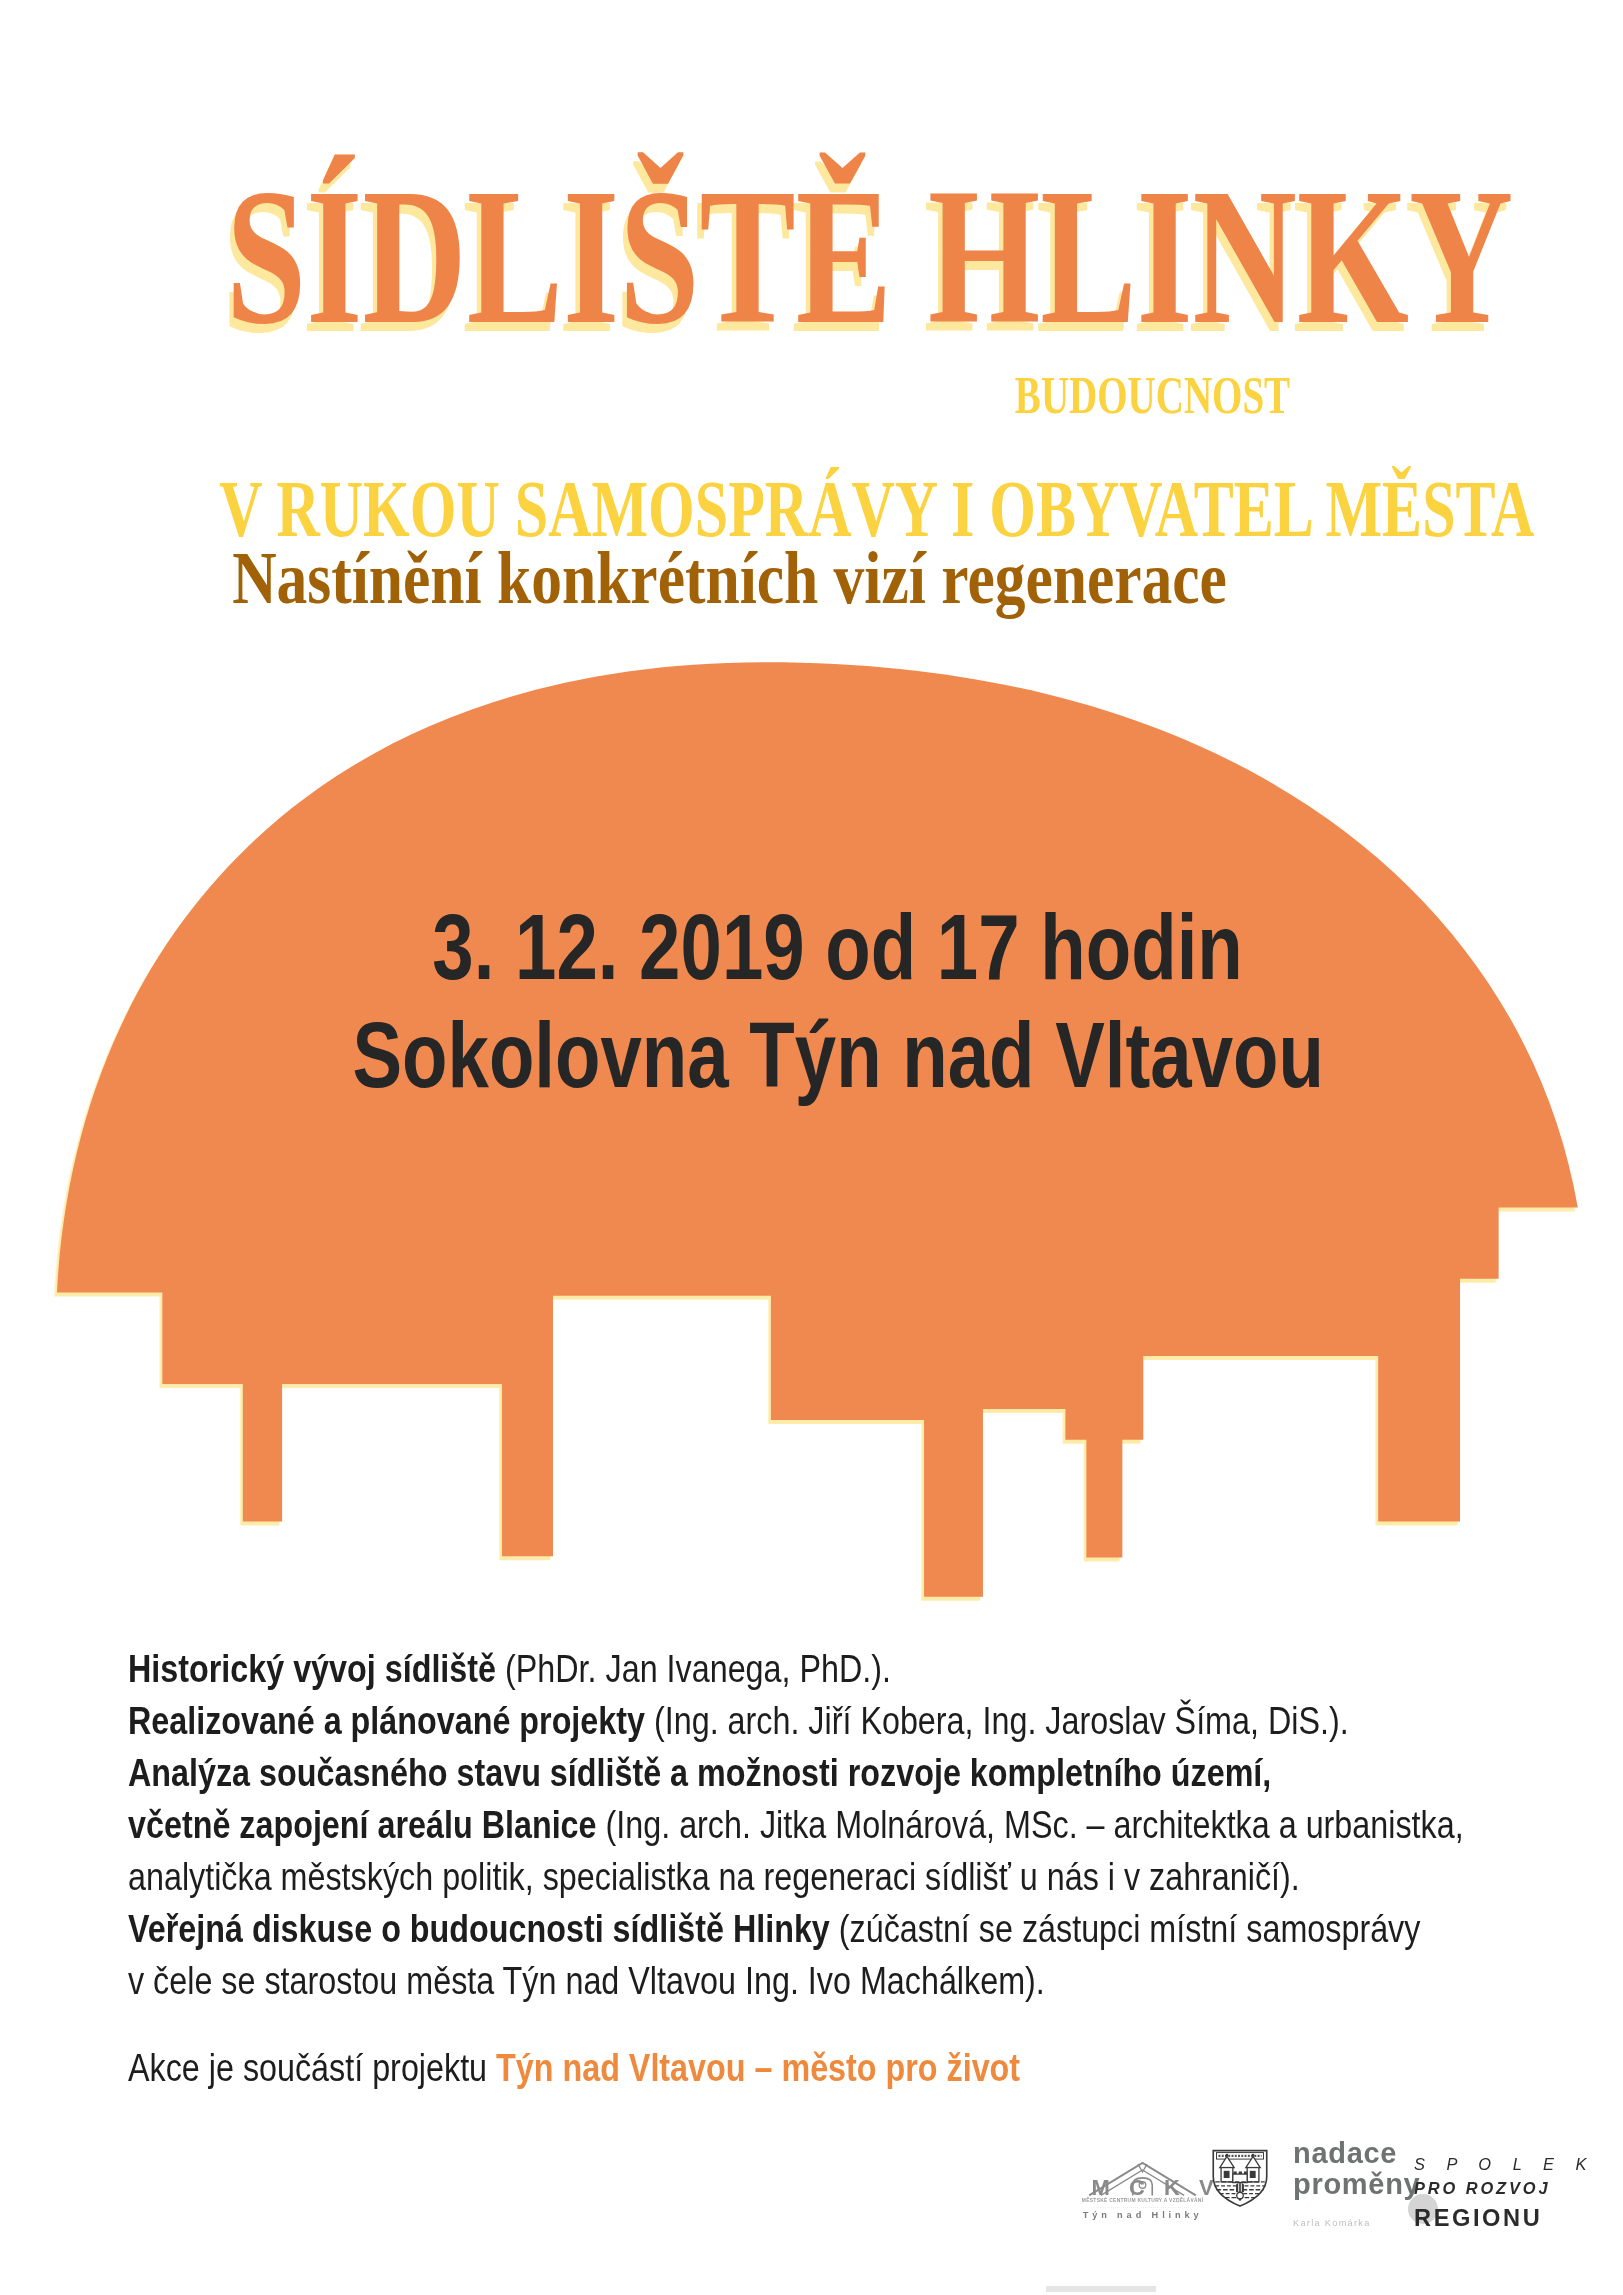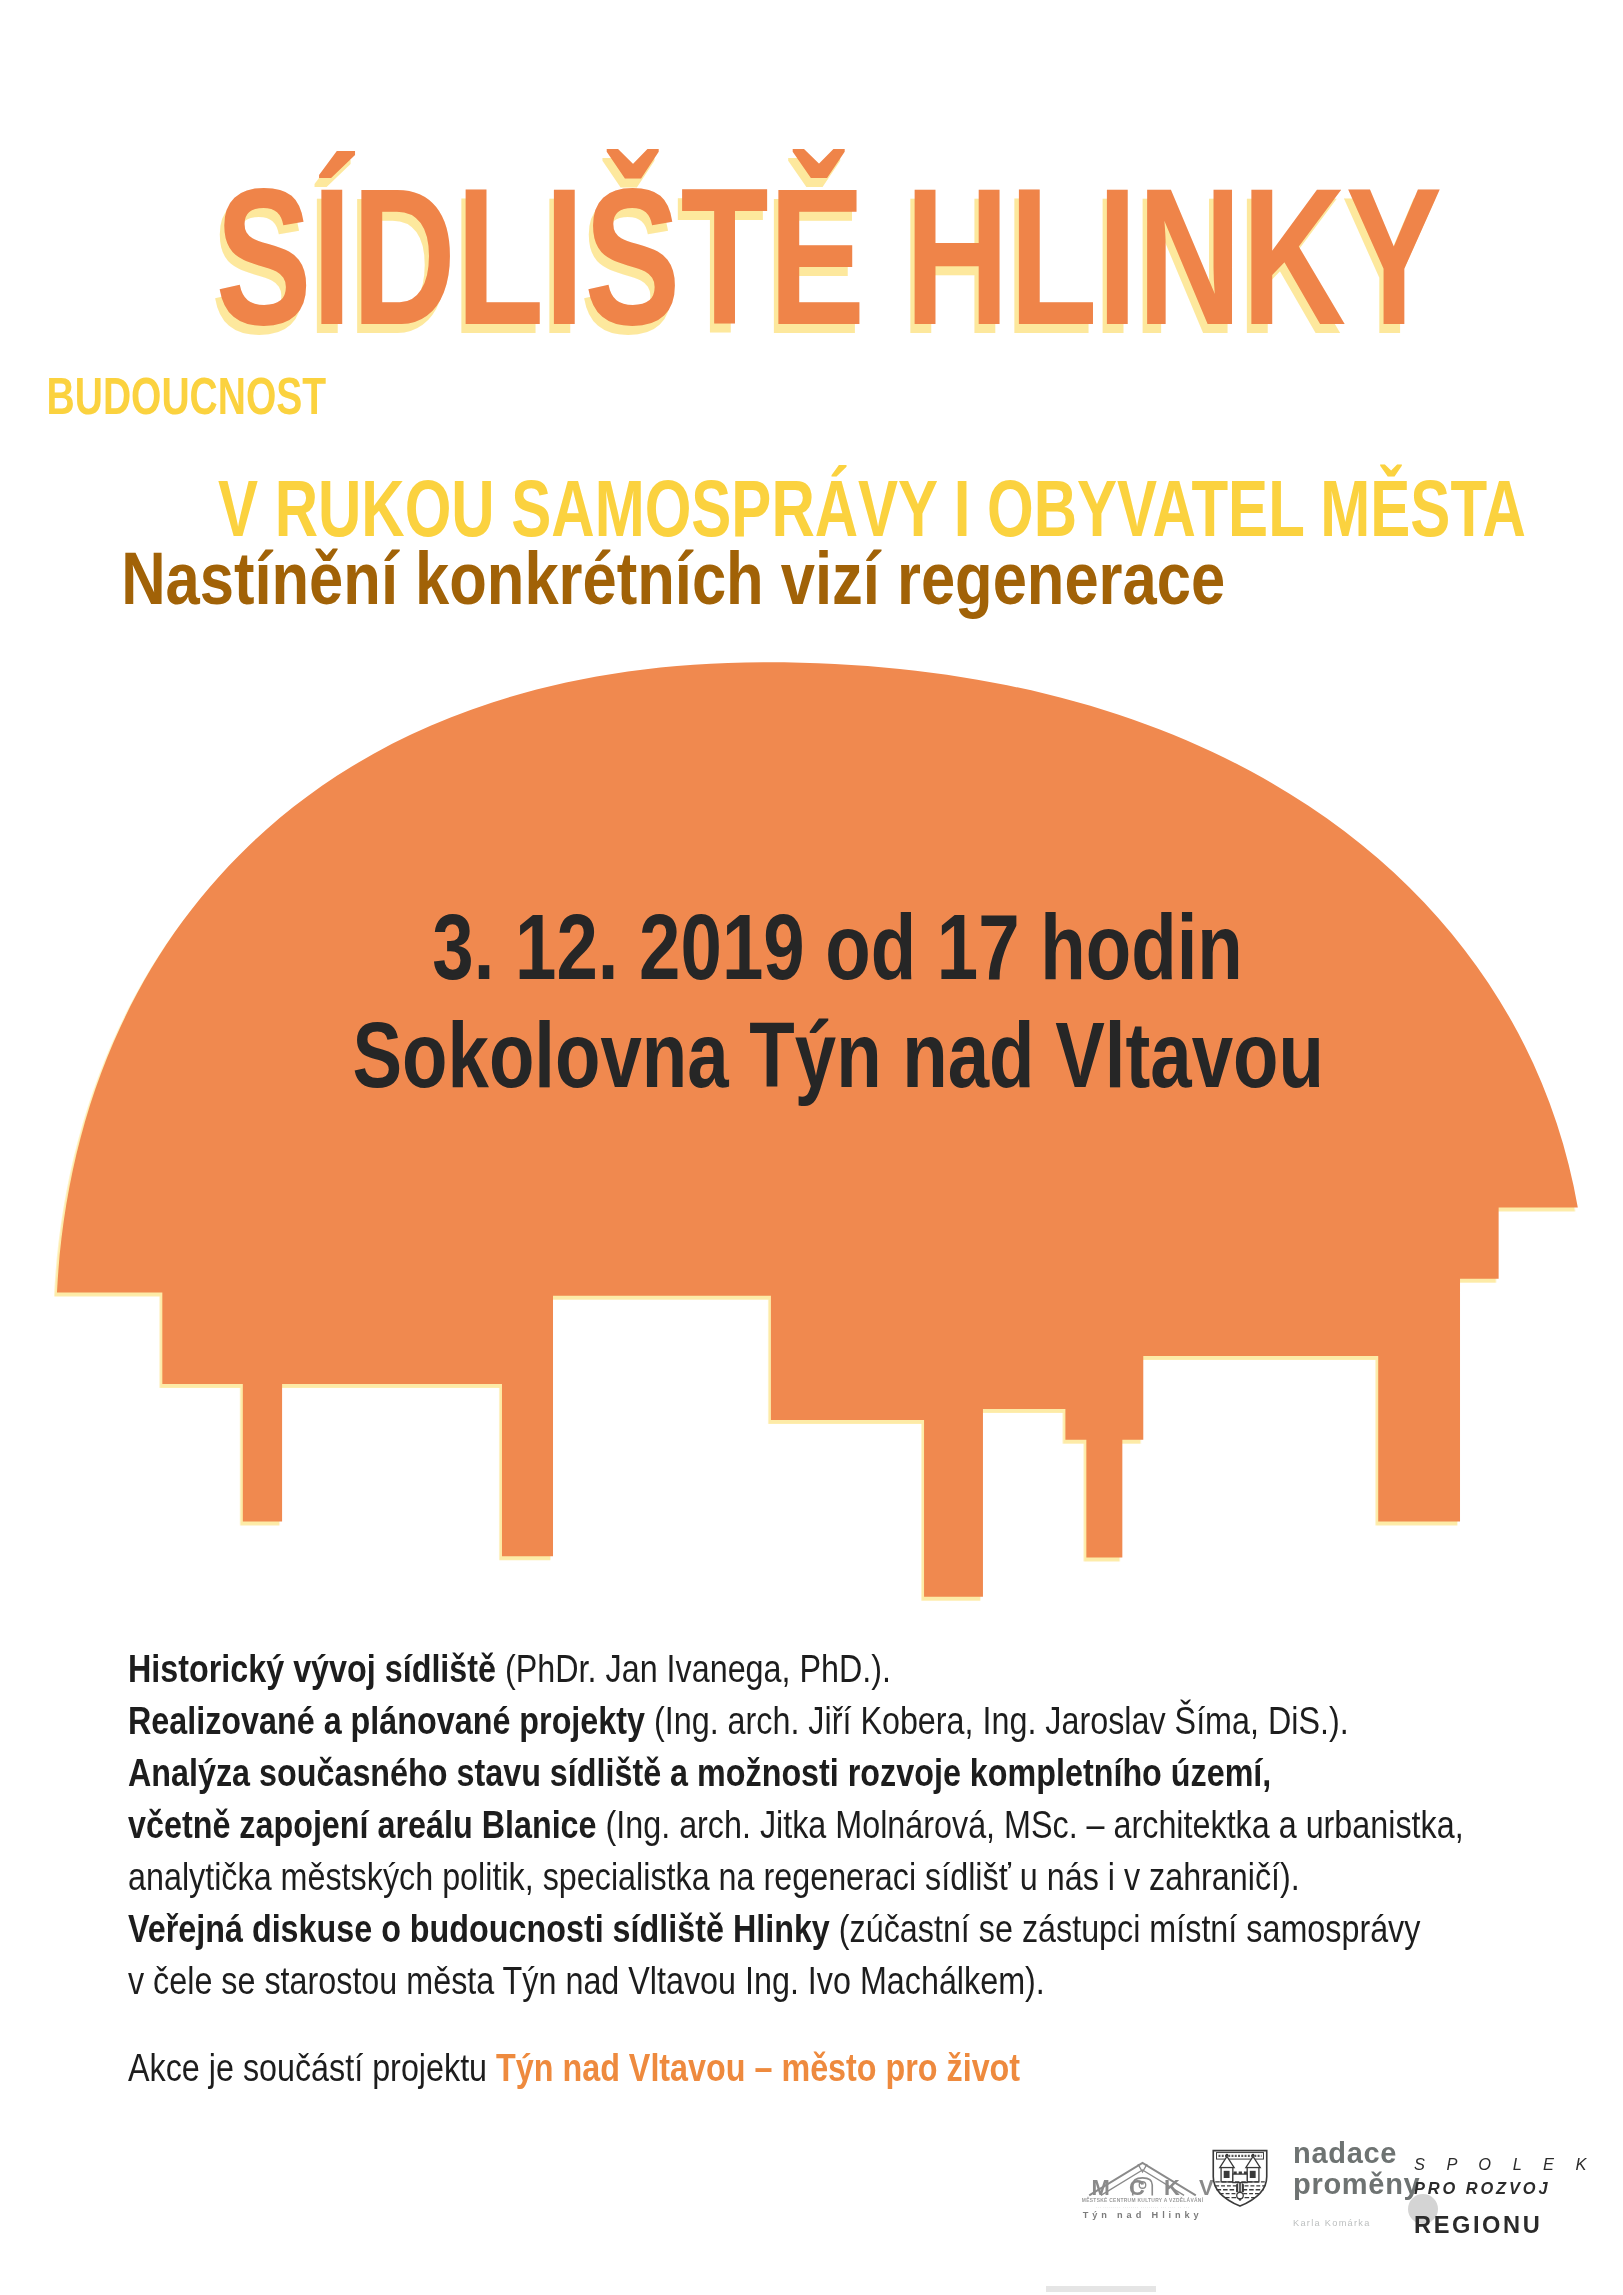--- a/index.html
+++ b/index.html
@@ -3,21 +3,21 @@
 <meta charset="utf-8">
 <style>
   html,body{margin:0;padding:0;}
   body{
     width:1623px;height:2295px;position:relative;background:#ffffff;
     font-family:"Liberation Sans","DejaVu Sans",sans-serif;overflow:hidden;
   }
   .page{position:absolute;inset:0;background:#ffffff;overflow:hidden;}
 
   
-  .headline{position:absolute;left:0;width:1336px;text-align:left;white-space:nowrap;font-weight:bold;line-height:1.2;}
+  .headline{position:absolute;left:0;width:1336px;text-align:right;white-space:nowrap;font-weight:bold;line-height:1.2;font-family:Liberation Serif, serif;}
   .cx{display:inline-block;transform-origin:center center;}
   .title{top:139px;font-size:195px;color:#ef8449;}
   .title .cx{transform:scaleX(0.74);text-shadow:-5.9px 8.5px 0 rgba(251,210,60,0.50);}
   .sub1{top:365px;font-size:52px;color:#fbd23f;}
   .sub1 .cx{transform:scaleX(0.75);}
   .sub2{top:441px;font-size:80px;color:#fbd23f;margin-top:20px;}
   .sub2 .cx{transform:scaleX(0.75);}
   .sub3{top:533px;font-size:75px;color:#a16207;}
   .sub3 .cx{transform:scaleX(0.82);}
 
@@ -49,21 +49,21 @@
 
   .crest{position:absolute;left:1211px;top:2148px;width:58px;height:60px;}
 
   .nadace{position:absolute;left:1293px;top:2138px;color:#6e7372;font-weight:bold;
           font-size:29px;line-height:31px;letter-spacing:0.7px;}
   .nadace-sub{font-size:9.2px;font-weight:normal;color:#bcbfbf;letter-spacing:1.3px;margin-top:7.9px;}
 
   .spolek{position:absolute;left:1414px;top:2155px;color:#2b2b2b;white-space:nowrap;}
   .sp1{font-style:italic;font-weight:normal;font-size:16.4px;letter-spacing:8.5px;}
   .sp2{font-style:italic;font-weight:bold;font-size:16.4px;letter-spacing:2.9px;margin-top:5px;}
-  .sp3{position:relative;font-weight:bold;font-size:23.6px;letter-spacing:2.6px;margin-top:14px;z-index:1;}
+  .sp3{position:relative;font-weight:bold;font-size:23.6px;letter-spacing:2.6px;margin-top:7px;z-index:1;}
   .sp-circle{position:absolute;left:-5.9px;top:39px;width:30px;height:30px;border-radius:50%;background:#d4d4d4;z-index:0;}
 
   .scan-artifact{position:absolute;left:1046px;top:2286px;width:110px;height:5.9px;background:#cfcfcf;opacity:.55;}
 </style>
 </head>
 <body>
 
 <div class="page">
 
   <div class="headline title">

